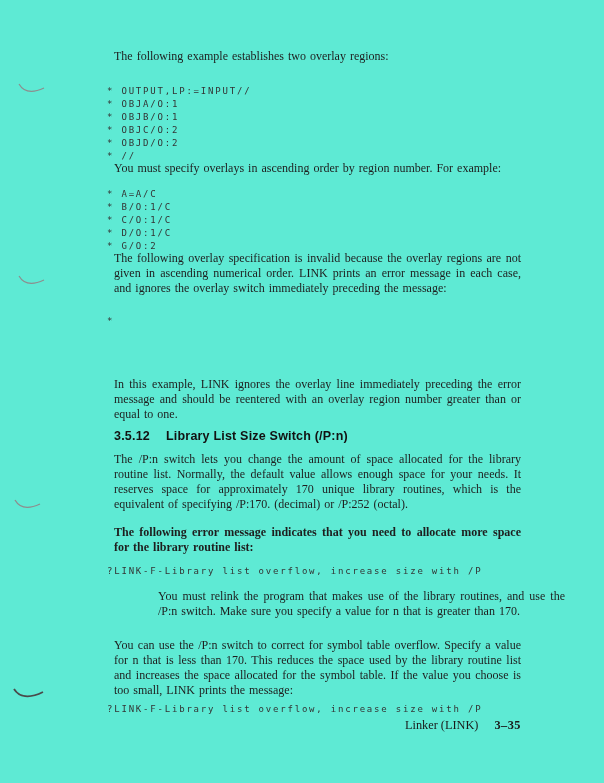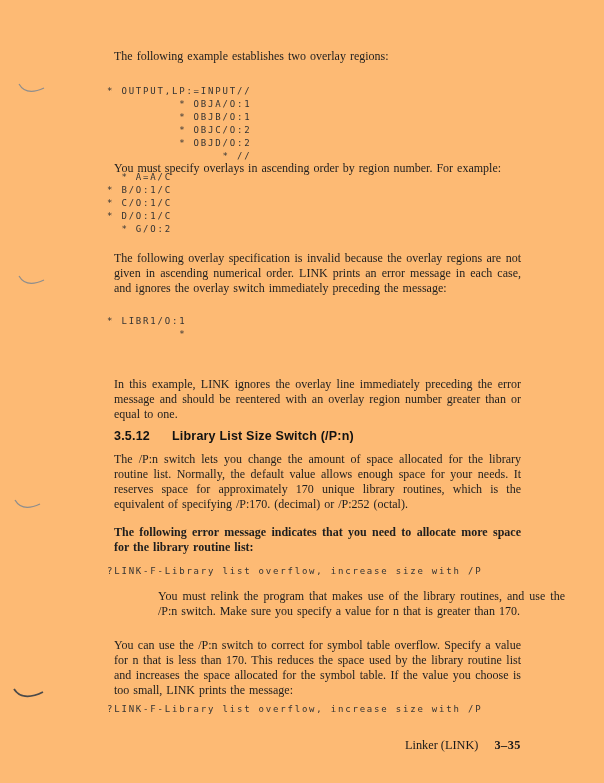--- a/index.html
+++ b/index.html
@@ -1,39 +1,39 @@
 <!DOCTYPE html>
 <html><head>
 <meta charset="utf-8">
 <style>
   html,body { margin:0; padding:0; background:#ffffff; }
   .page {
     position:relative; width:604px; height:783px;
-    background:#fdba74; overflow:hidden;
+    background:#5eead4; overflow:hidden;
     font-kerning:none;
   }
   .paragraph {
     position:absolute; left:114px; width:407px;
     text-align:justify;
     font:12px/15px "Liberation Serif", serif;
     color:#1e1e1e; word-spacing:1px;
   }
   .heading {
     position:absolute; left:114px; width:420px;
     font:bold 12.5px/16px "Liberation Sans", sans-serif;
     color:#121212; letter-spacing:0.2px;
   }
-  .heading .h-num { margin-right:22px; }
+  .heading .h-num { margin-right:16px; }
   .code {
     position:absolute; left:107px;
     font:9px/13px "DejaVu Sans Mono", monospace;
-    letter-spacing:1.8px; color:#333333; white-space:pre;text-align:right;
+    letter-spacing:1.8px; color:#333333; white-space:pre;
   }
   .footer {
-    position:absolute; top:738px; right:83px;
+    position:absolute; top:718px; right:83px;
     font:12.3px/15px "Liberation Serif", serif; color:#1a1a1a;
   }
   .footer .pnum { font-weight:bold; margin-left:16px; letter-spacing:0.5px; }
   .mark { position:absolute; }
   .m1 { left:17px; top:82px; }
   .m2 { left:17px; top:274px; }
   .m3 { left:13px; top:498px; }
   .m4 { left:12px; top:686px; }
 </style>
 </head>
@@ -51,23 +51,23 @@
     <path d="M2 2 C6 9, 14 12, 27 6" stroke="#8d8d8d" stroke-width="1.3" fill="none"></path>
   </svg>
   <svg class="mark m4" width="34" height="16" viewBox="0 0 34 16">
     <path d="M2 3 C7 11, 17 13, 31 6" stroke="#4a4a4a" stroke-width="1.8" fill="none"></path>
   </svg>
 
   <div id="content">
       <div class="paragraph" style="top: 49px;">The following example establishes two overlay regions:</div>
       <div class="code" style="top: 85px;"><div class="code-line">* OUTPUT,LP:=INPUT//</div><div class="code-line">* OBJA/O:1</div><div class="code-line">* OBJB/O:1</div><div class="code-line">* OBJC/O:2</div><div class="code-line">* OBJD/O:2</div><div class="code-line">* //</div></div>
       <div class="paragraph" style="top: 161px;">You must specify overlays in ascending order by region number. For example:</div>
-      <div class="code" style="top: 171px;"><div class="code-line">* A=A/C</div><div class="code-line">* B/O:1/C</div><div class="code-line">* C/O:1/C</div><div class="code-line">* D/O:1/C</div><div class="code-line">* G/O:2</div></div>
+      <div class="code" style="top: 188px;"><div class="code-line">* A=A/C</div><div class="code-line">* B/O:1/C</div><div class="code-line">* C/O:1/C</div><div class="code-line">* D/O:1/C</div><div class="code-line">* G/O:2</div></div>
       <div class="paragraph" style="top: 251px;">The following overlay specification is invalid because the overlay regions are not given in ascending numerical order. LINK prints an error message in each case, and ignores the overlay switch immediately preceding the message:</div>
-      <div class="code" style="top: 315px;"><div class="code-line">* LIBR1/O:1</div><div class="code-line">*</div></div>
+      <div class="code" style="top: 315px;"><div class="code-line">*</div></div>
       <div class="paragraph" style="top: 377px;">In this example, LINK ignores the overlay line immediately preceding the error message and should be reentered with an overlay region number greater than or equal to one.</div>
       <div class="heading" style="top: 428px;"><span class="h-num">3.5.12</span><span class="h-title">Library List Size Switch (/P:n)</span></div>
       <div class="paragraph" style="top: 452px;">The /P:n switch lets you change the amount of space allocated for the library routine list. Normally, the default value allows enough space for your needs. It reserves space for approximately 170 unique library routines, which is the equivalent of specifying /P:170. (decimal) or /P:252 (octal).</div>
       <div class="paragraph" style="top: 525px; font-weight: bold;">The following error message indicates that you need to allocate more space for the library routine list:</div>
       <div class="code" style="top: 565px;"><div class="code-line">?LINK-F-Library list overflow, increase size with /P</div></div>
       <div class="paragraph" style="top: 589px; margin-left: 44px;">You must relink the program that makes use of the library routines, and use the /P:n switch. Make sure you specify a value for n that is greater than 170.</div>
       <div class="paragraph" style="top: 638px;">You can use the /P:n switch to correct for symbol table overflow. Specify a value for n that is less than 170. This reduces the space used by the library routine list and increases the space allocated for the symbol table. If the value you choose is too small, LINK prints the message:</div>
       <div class="code" style="top: 703px;"><div class="code-line">?LINK-F-Library list overflow, increase size with /P</div></div>
     </div>
 

